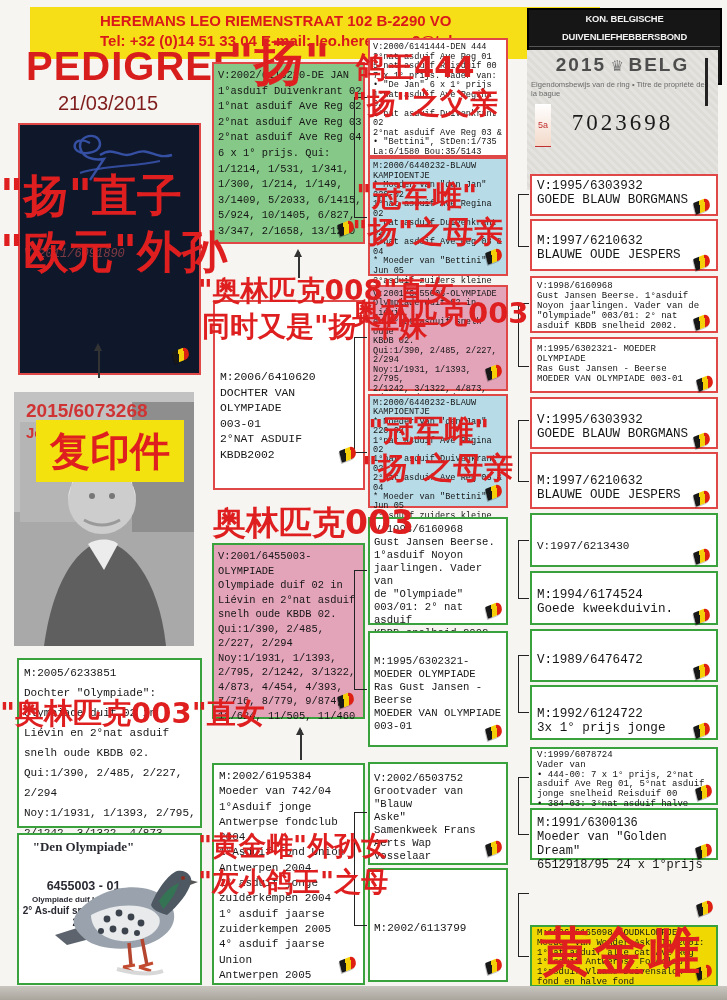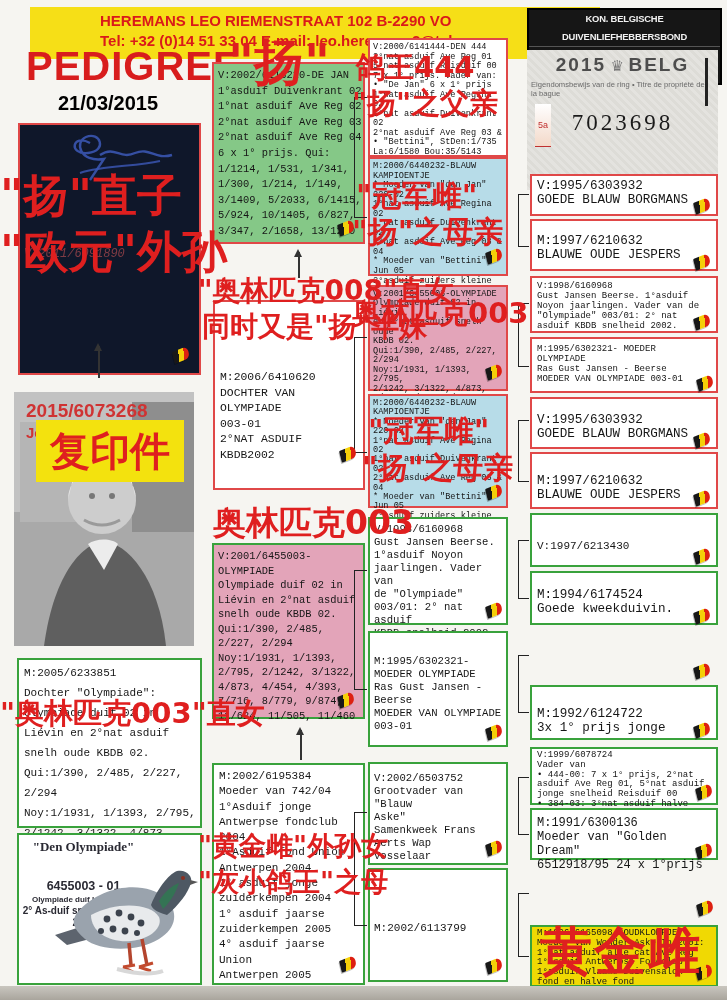--- a/index.html
+++ b/index.html
@@ -11,21 +11,21 @@
   
   .fedbox{background:#161616;color:#f2f2f2;font-weight:bold;font-size:9.4px;letter-spacing:-0.2px;text-align:center;line-height:18px;border:2px solid #000;}
   .fedbox div{border-bottom:1px solid #555;}
   .fedbox div:last-child{border-bottom:none;}
   .stamp{background:repeating-linear-gradient(45deg,#e4e3df 0 3px,#dddcd7 3px 6px);color:#4a4a4a;}
   .stampyear{font-size:19px;color:#4d4d4d;letter-spacing:2px;font-weight:bold;}
   .stampsub{font-size:7.6px;color:#6a6a6a;}
   .ringnum{font-family:"Liberation Serif",serif;font-size:23px;letter-spacing:3px;color:#1a1a1a;}
   
   .pedigree-title{color:#d81d1d;font-weight:bold;font-size:40px;letter-spacing:1px;}
-  .date{color:#000000;font-weight:bold;font-size:20px;}
+  .date{color:#7f1d1d;font-weight:normal;font-size:20px;}
   
   .cn{color:#df1f1f;font-family:"DejaVu Sans",sans-serif;font-weight:bold;white-space:nowrap;z-index:30;line-height:1.05;}
   
   .pbox{position:absolute;box-sizing:border-box;background:#fff;}
   .red-b{border:2px solid #e04848;}
   .green-b{border:2px solid #39a23c;}
   .mono{font-family:"Liberation Mono","DejaVu Sans Mono",monospace;color:#161616;white-space:pre-line;}
   .flag{position:absolute;width:16px;height:12px;background:linear-gradient(100deg,#181818 36%,#f4cf08 36% 66%,#dd2011 66%);transform:rotate(-14deg) skewY(-8deg);border-radius:1px 5px 5px 1px;box-shadow:-1px 1px 0 rgba(0,0,0,.25);}
   
   .brk{position:absolute;border-left:1.5px solid #222;border-top:1.5px solid #222;border-bottom:1.5px solid #222;}
@@ -315,20 +315,21 @@
   <div class="flag" style="left:694px;top:434px;z-index:5;"></div>
   <div class="pbox red-b mono" style="left:530px;top:452px;width:188px;height:57px;font-size:12.6px;line-height:14px;padding:20px 0 0 5px;">M:1997/6210632
 BLAUWE OUDE JESPERS</div>
   <div class="flag" style="left:694px;top:492px;z-index:5;"></div>
 
   <div class="pbox green-b mono" style="left:530px;top:513px;width:188px;height:54px;font-size:11px;line-height:14px;padding:24px 0 0 5px;">V:1997/6213430</div>
   <div class="flag" style="left:694px;top:550px;z-index:5;"></div>
   <div class="pbox green-b mono" style="left:530px;top:571px;width:188px;height:54px;font-size:12.6px;line-height:14px;padding:15px 0 0 5px;">M:1994/6174524
 Goede kweekduivin.</div>
   <div class="flag" style="left:694px;top:610px;z-index:5;"></div>
+  <div class="pbox green-b mono" style="left:530px;top:629px;width:188px;height:53px;font-size:12.6px;line-height:14px;padding:22px 0 0 5px;">V:1989/6476472</div>
   <div class="flag" style="left:694px;top:665px;z-index:5;"></div>
   <div class="pbox green-b mono" style="left:530px;top:685px;width:188px;height:55px;font-size:12.6px;line-height:14px;padding:20px 0 0 5px;">M:1992/6124722
 3x 1° prijs jonge</div>
   <div class="flag" style="left:694px;top:724px;z-index:5;"></div>
   <div class="pbox green-b mono" style="left:530px;top:747px;width:188px;height:58px;font-size:9px;line-height:9.8px;padding:2px 0 0 5px;">V:1999/6078724
 Vader van
 • 444-00: 7 x 1° prijs, 2°nat
 asduif Ave Reg 01, 5°nat asduif
 jonge snelheid Reisduif 00
 • 384-03: 3°nat asduif halve</div>

